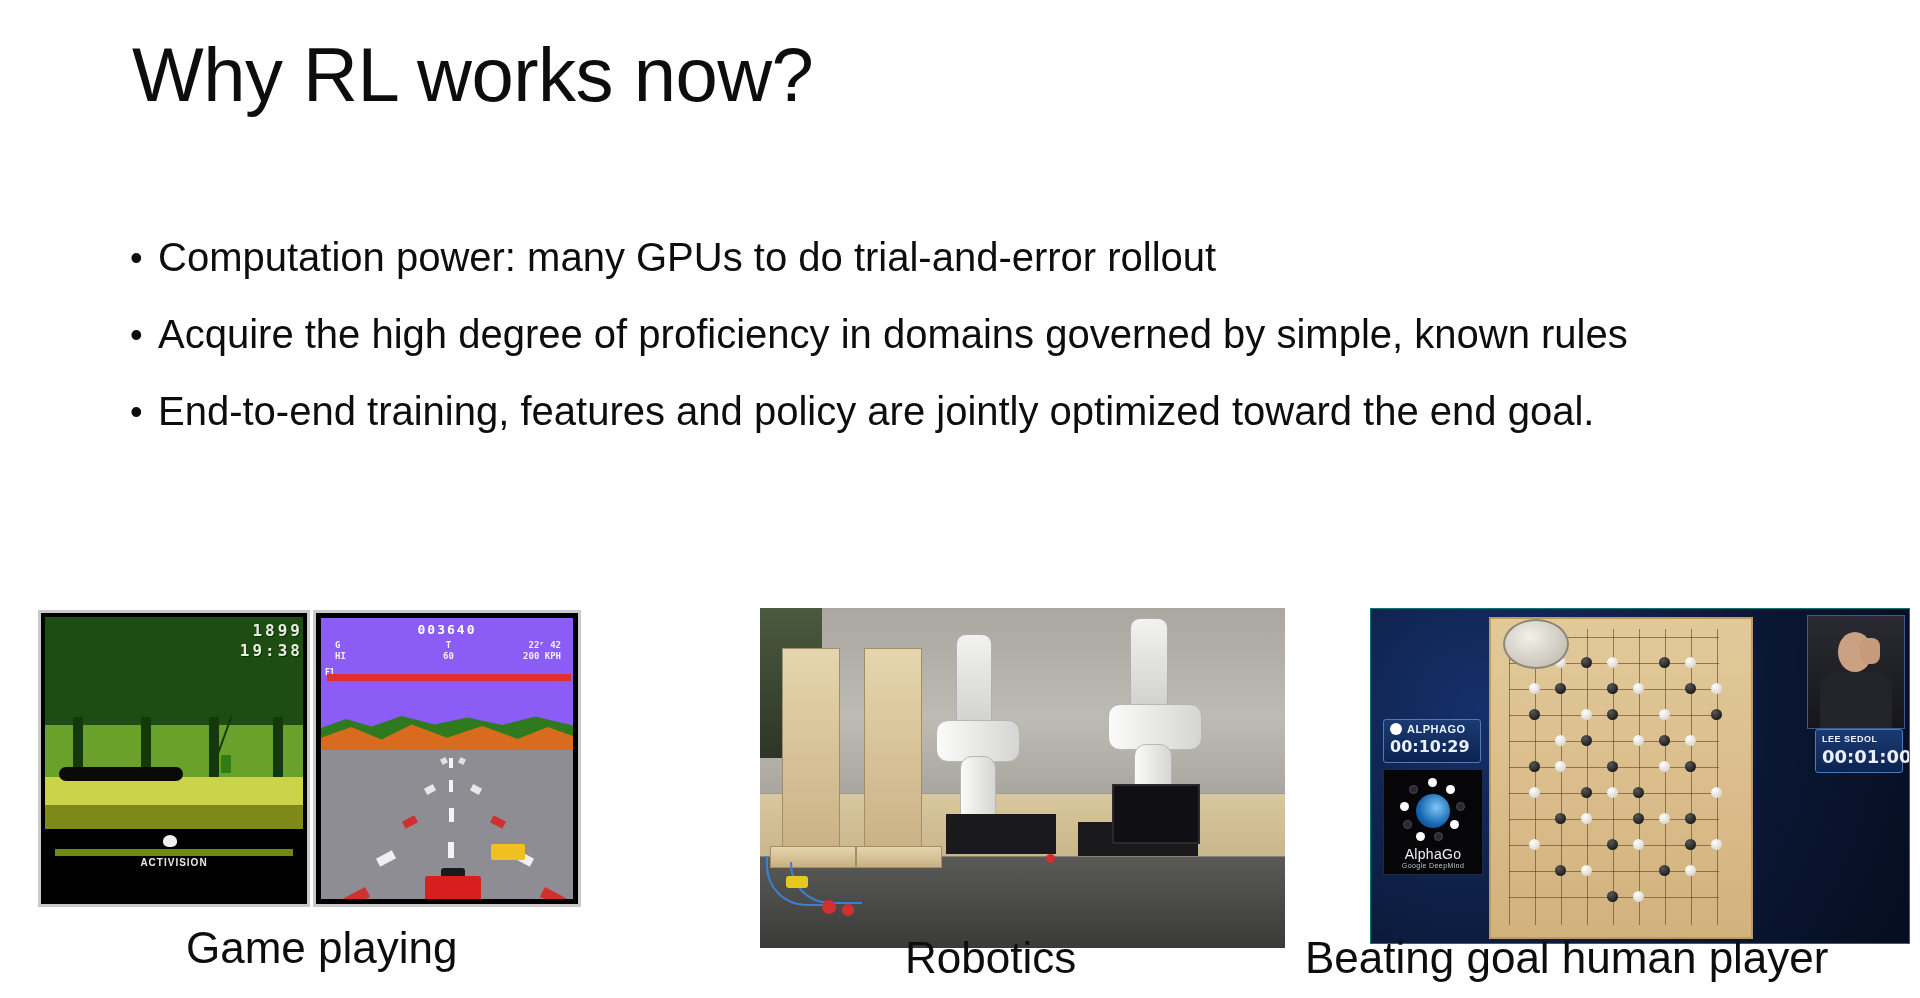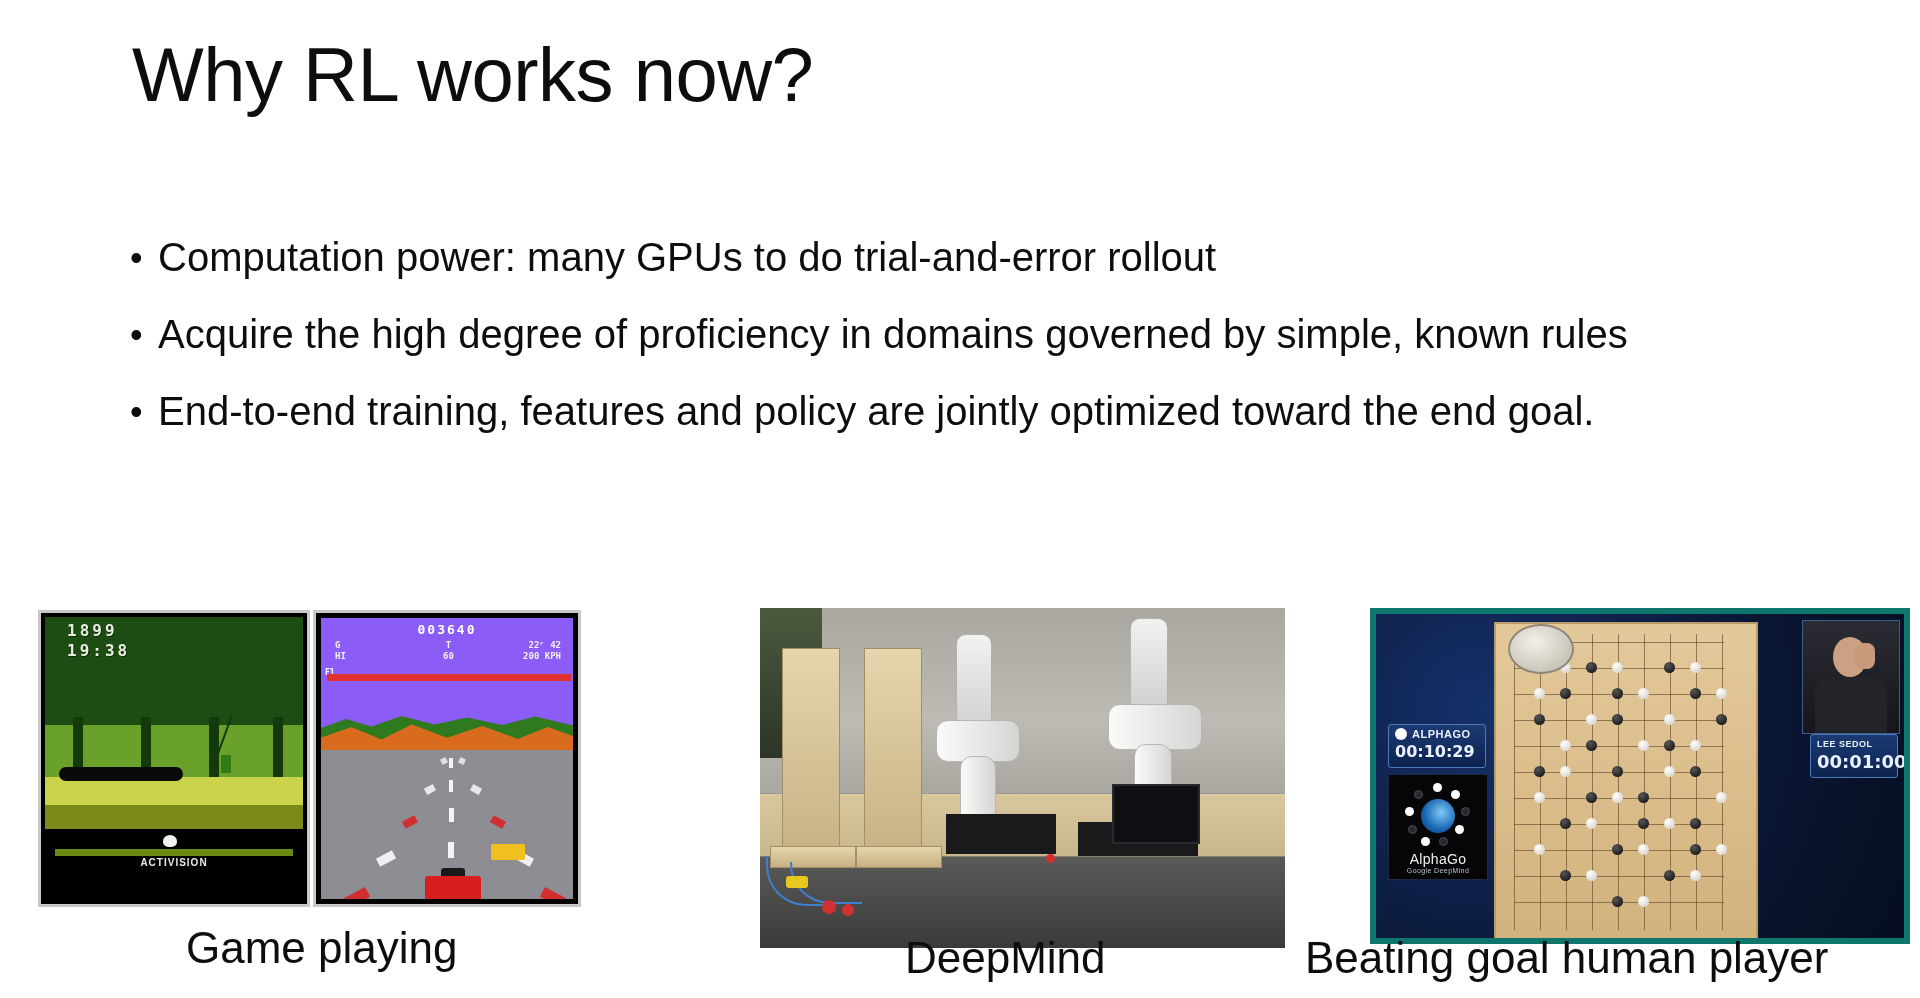--- a/index.html
+++ b/index.html
@@ -105,23 +105,22 @@
   }
   .atari-hud {
     position: absolute;
     left: 0; top: 4px;
     width: 100%;
     color: #e8eddf;
     font-family: "DejaVu Sans Mono", monospace;
     font-weight: bold;
     font-size: 16px;
     letter-spacing: 3px;
-    text-align: left;
+    text-align: right;
     text-shadow: 1px 1px 0 #0b2b06;
-    padding-left: 22px;
   }
   .atari-score { display: block; }
   .atari-timer { display: block; margin-top: 1px; }
   .atari-ground {
     position: absolute;
     left: 0; top: 108px; width: 100%; height: 52px;
     background: #6aa12b;
   }
   .atari-strip {
     position: absolute;
@@ -351,21 +350,21 @@
   }
 
   
   .alphago {
     left: 1370px;
     top: 0px;
     width: 540px;
     height: 336px;
     background: #0b1b3a;
     overflow: hidden;
-    border: 6px solid #0f766e;
+    border: 1px solid #0f766e;
     box-sizing: border-box;
   }
   .ag-bg {
     position: absolute; inset: 0;
     background: radial-gradient(circle at 20% 30%, #15306a 0%, #0a1734 60%, #060d1f 100%);
   }
   .ag-board {
     position: absolute;
     left: 118px; top: 8px;
     width: 260px; height: 318px;
@@ -716,17 +715,17 @@
           <div class="ag-logo-dot off" style="left:3px;top:42px;"></div>
           <div class="ag-logo-dot" style="left:0px;top:24px;"></div>
           <div class="ag-logo-dot off" style="left:9px;top:7px;"></div>
         </div>
         <div class="ag-logo-name">AlphaGo</div>
         <div class="ag-logo-sub">Google DeepMind</div>
       </div>
     </div>
 
     <div class="caption" style="left:186px;top:318px;">Game playing</div>
-    <div class="caption" style="left:905px;top:328px;">DeepMind</div>
+    <div class="caption" style="left:905px;top:328px;">Robotics</div>
     <div class="caption" style="left:1305px;top:328px;">Beating goal human player</div>
 
   </div>
 </div>
 
 </body></html>

